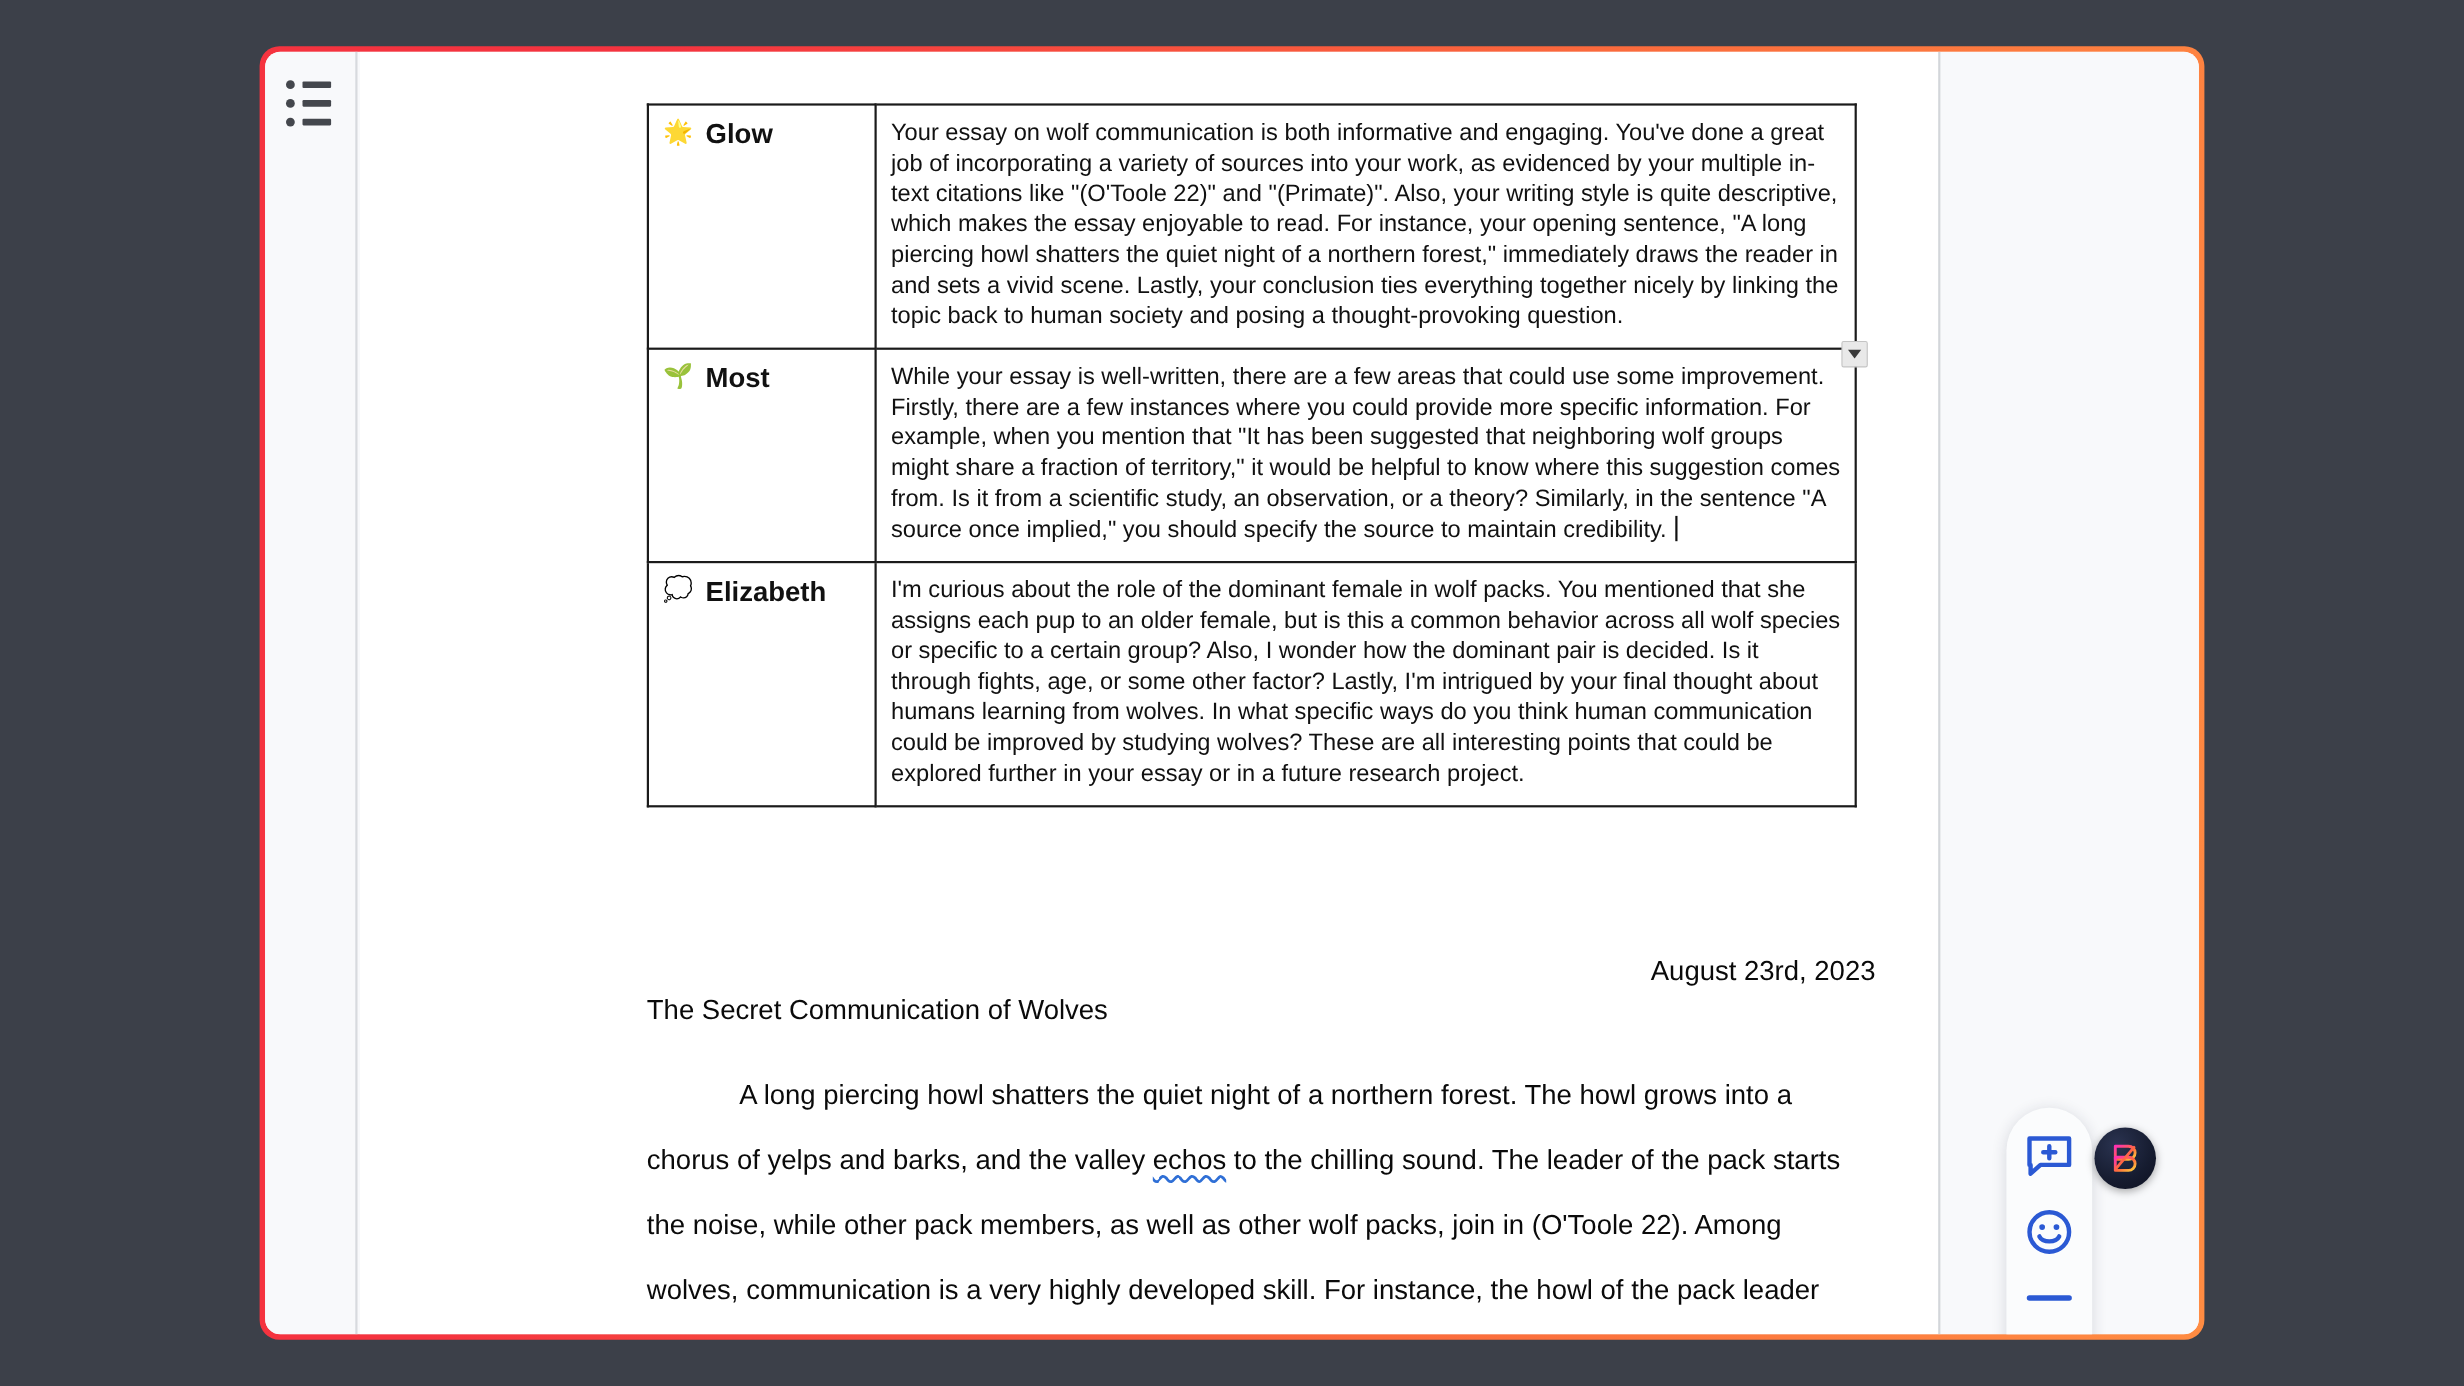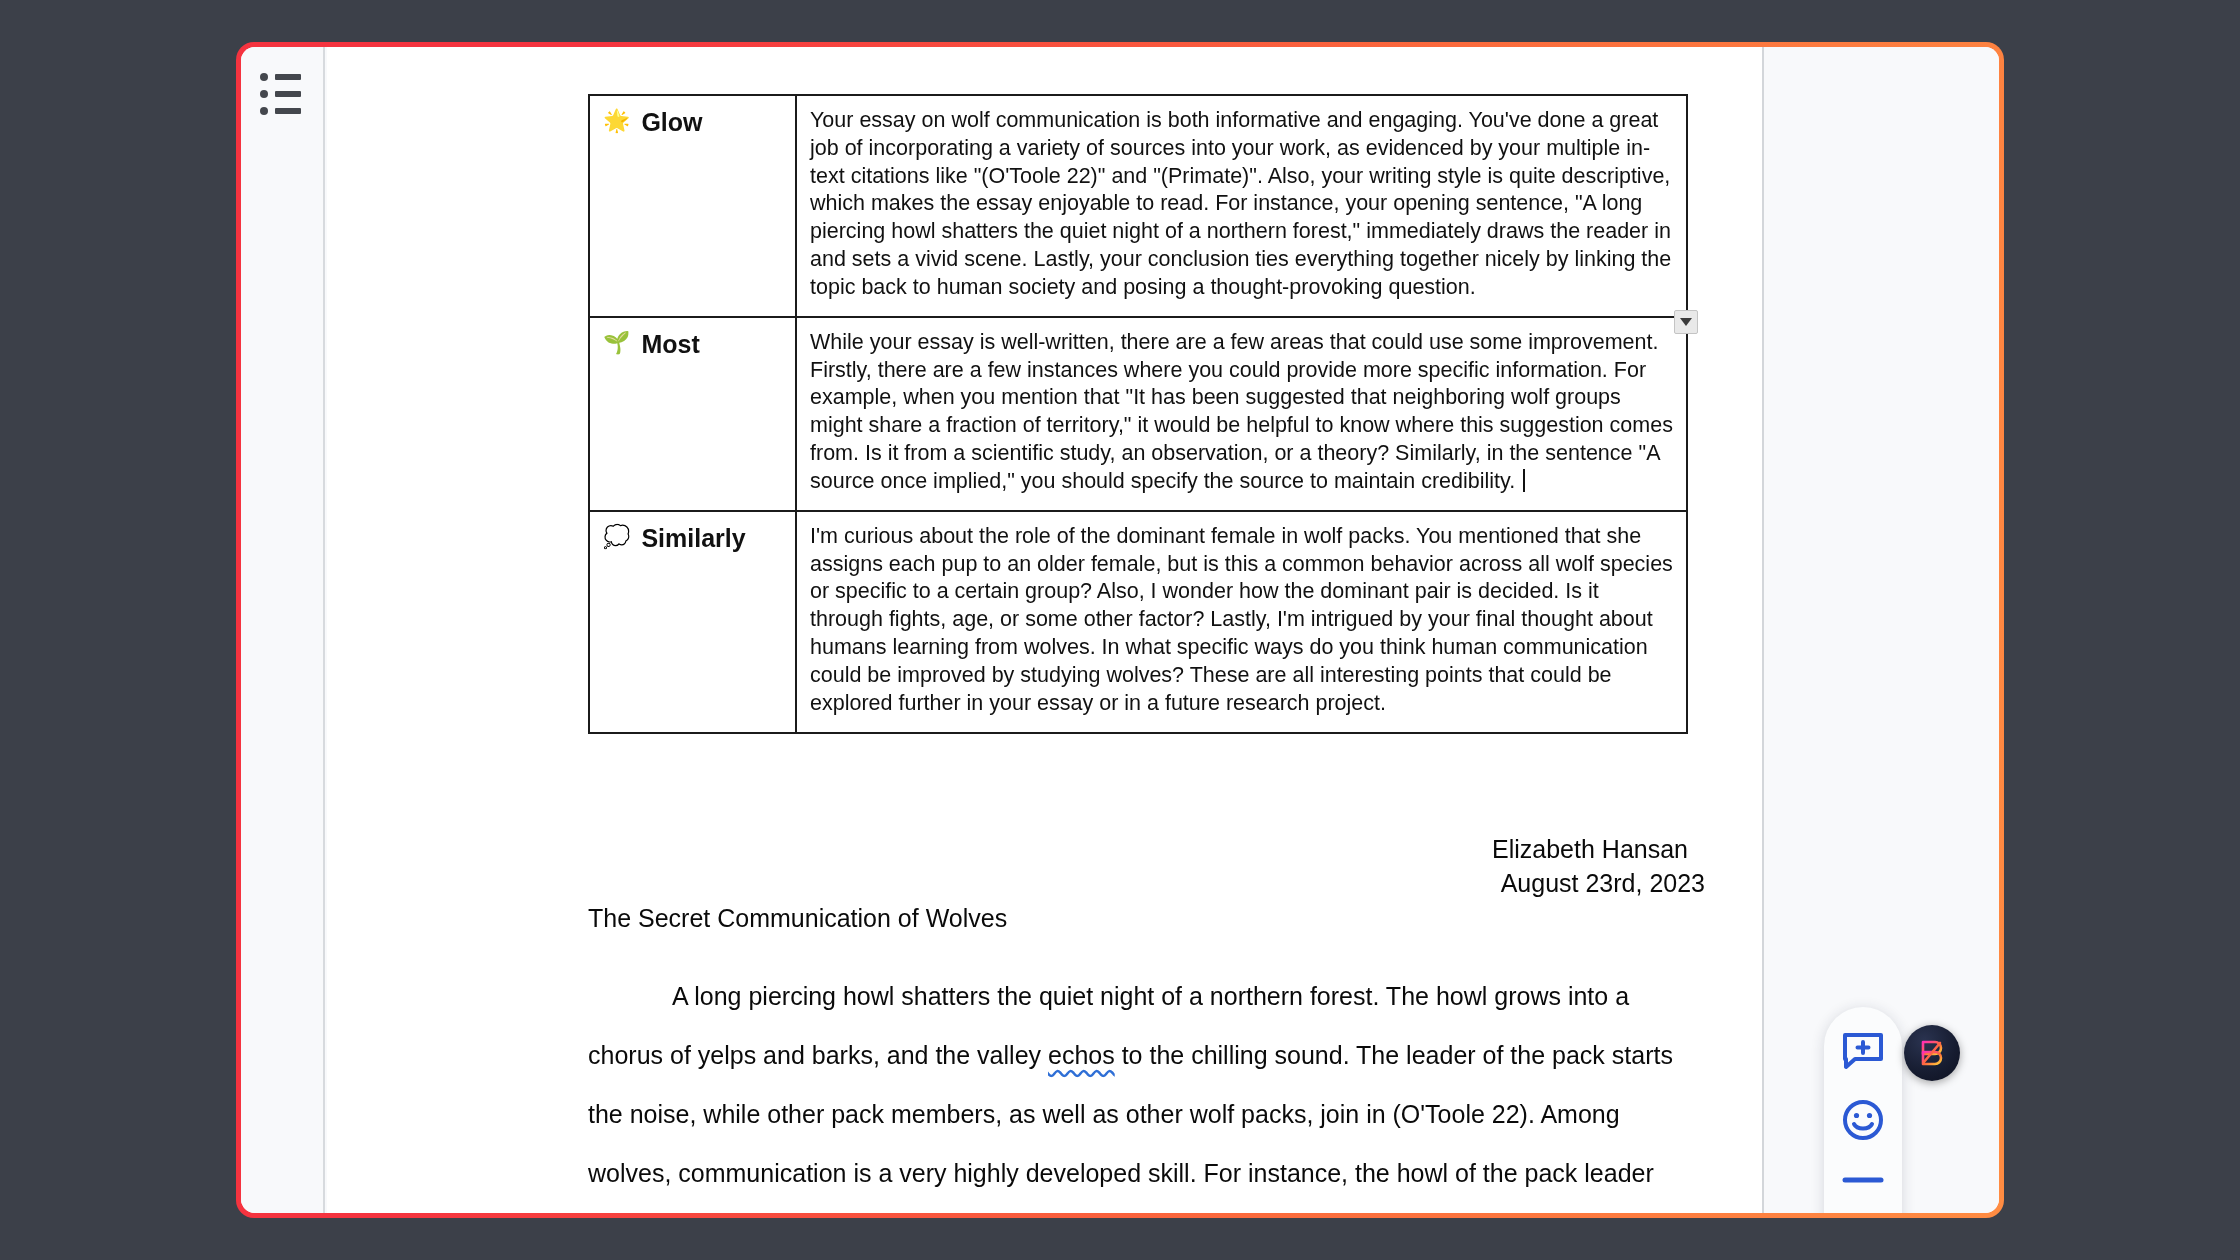--- a/index.html
+++ b/index.html
@@ -258,31 +258,30 @@
                 <span class="tri"></span>
               </div>
               <span class="body-text">While your essay is well-written, there are a few areas that could use some improvement. Firstly, there are a few instances where you could provide more specific information. For example, when you mention that "It has been suggested that neighboring wolf groups might share a fraction of territory," it would be helpful to know where this suggestion comes from. Is it from a scientific study, an observation, or a theory? Similarly, in the sentence "A source once implied," you should specify the source to maintain credibility.</span>
             <span class="caret"></span></td>
           </tr>
 
           <tr>
             <td class="label-cell">
               <div class="label-wrap">
                 <span class="label-emoji">💭</span>
-                <span class="label-text">Similarly</span>
+                <span class="label-text">Elizabeth</span>
               </div>
             </td>
             <td class="body-cell">
               <span class="body-text">I'm curious about the role of the dominant female in wolf packs. You mentioned that she assigns each pup to an older female, but is this a common behavior across all wolf species or specific to a certain group? Also, I wonder how the dominant pair is decided. Is it through fights, age, or some other factor? Lastly, I'm intrigued by your final thought about humans learning from wolves. In what specific ways do you think human communication could be improved by studying wolves? These are all interesting points that could be explored further in your essay or in a future research project.</span>
             </td>
           </tr>
         </tbody>
           </table>
 
-        <div class="doc-text" id="byline-name">Elizabeth Hansan</div>
         <div class="doc-text" id="byline-date">August 23rd, 2023</div>
         <div class="doc-text" id="doc-title">The Secret Communication of Wolves</div>
 
         <div id="doc-body"><span>A long piercing howl shatters the quiet night of a northern forest. The howl grows into a chorus of yelps and barks, and the valley </span><span class="misspelled">echos</span><span> to the chilling sound.  The leader of the pack starts the noise, while other pack members, as well as other wolf packs, join in (O'Toole 22).  Among wolves, communication is a very highly developed skill.  For instance, the howl of the pack leader has many different meanings.  Most of the time a lone howl is a warning for other</span></div>
       </div>
     </div>
 
     <div id="action-dock">
       <div class="dock-btn">
         <svg width="44" height="40" viewBox="0 0 44 40" fill="none">

